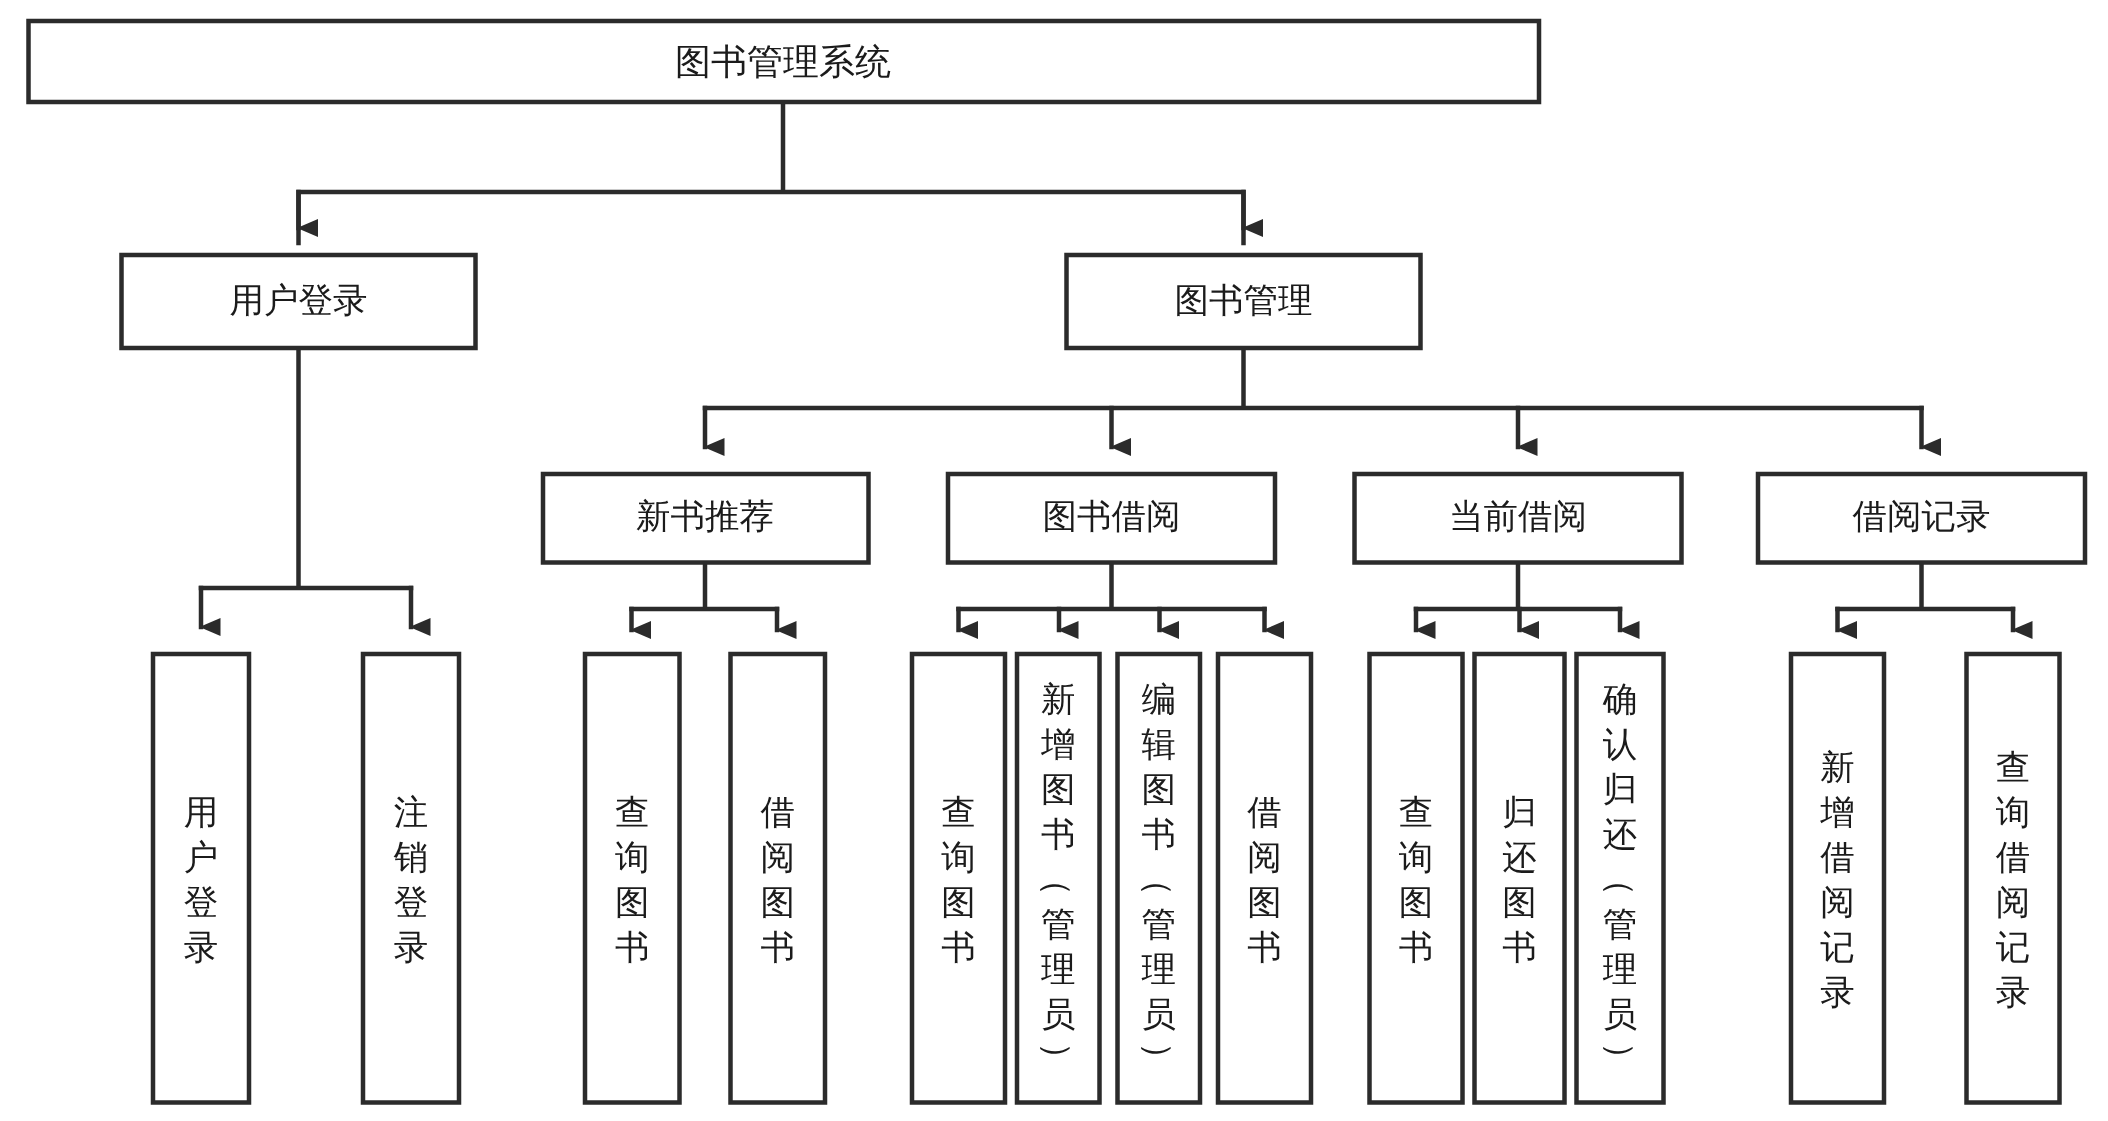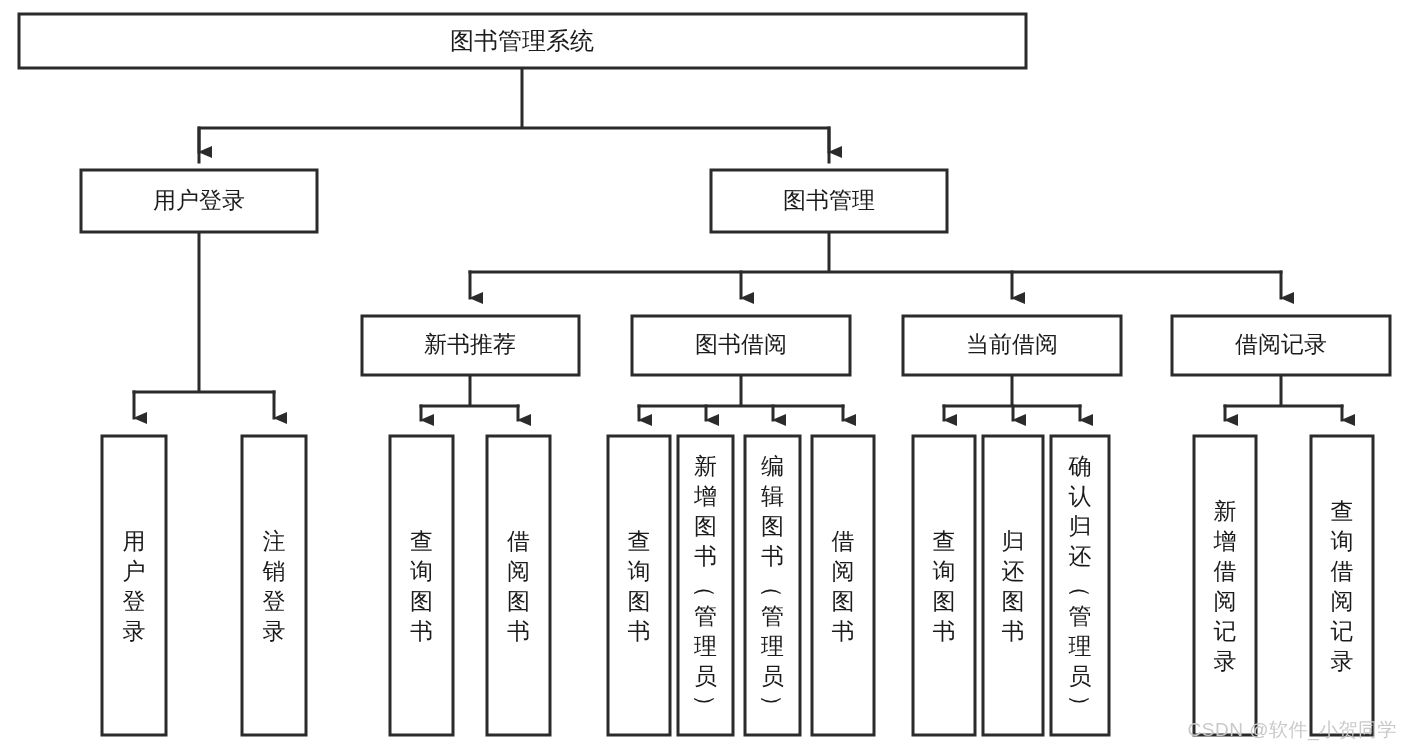--- a/index.html
+++ b/index.html
@@ -251,14 +251,13 @@
       <div style="position: absolute; left: 1311px; top: 495.5px; width: 62px; height: 180px; display: flex; flex-direction: column; align-items: center; justify-content: center; color: rgb(27, 27, 27); font-family: &quot;Liberation Sans&quot;, &quot;DejaVu Sans&quot;, sans-serif; pointer-events: none;">
         <span style="font-size: 23px; line-height: 30px; height: 30px; display: block;">查</span>
         <span style="font-size: 23px; line-height: 30px; height: 30px; display: block;">询</span>
         <span style="font-size: 23px; line-height: 30px; height: 30px; display: block;">借</span>
         <span style="font-size: 23px; line-height: 30px; height: 30px; display: block;">阅</span>
         <span style="font-size: 23px; line-height: 30px; height: 30px; display: block;">记</span>
         <span style="font-size: 23px; line-height: 30px; height: 30px; display: block;">录</span>
       </div>
     </div>
 
-  <div class="watermark">CSDN @软件_小贺同学</div>
 </div>
 
 </body></html>

